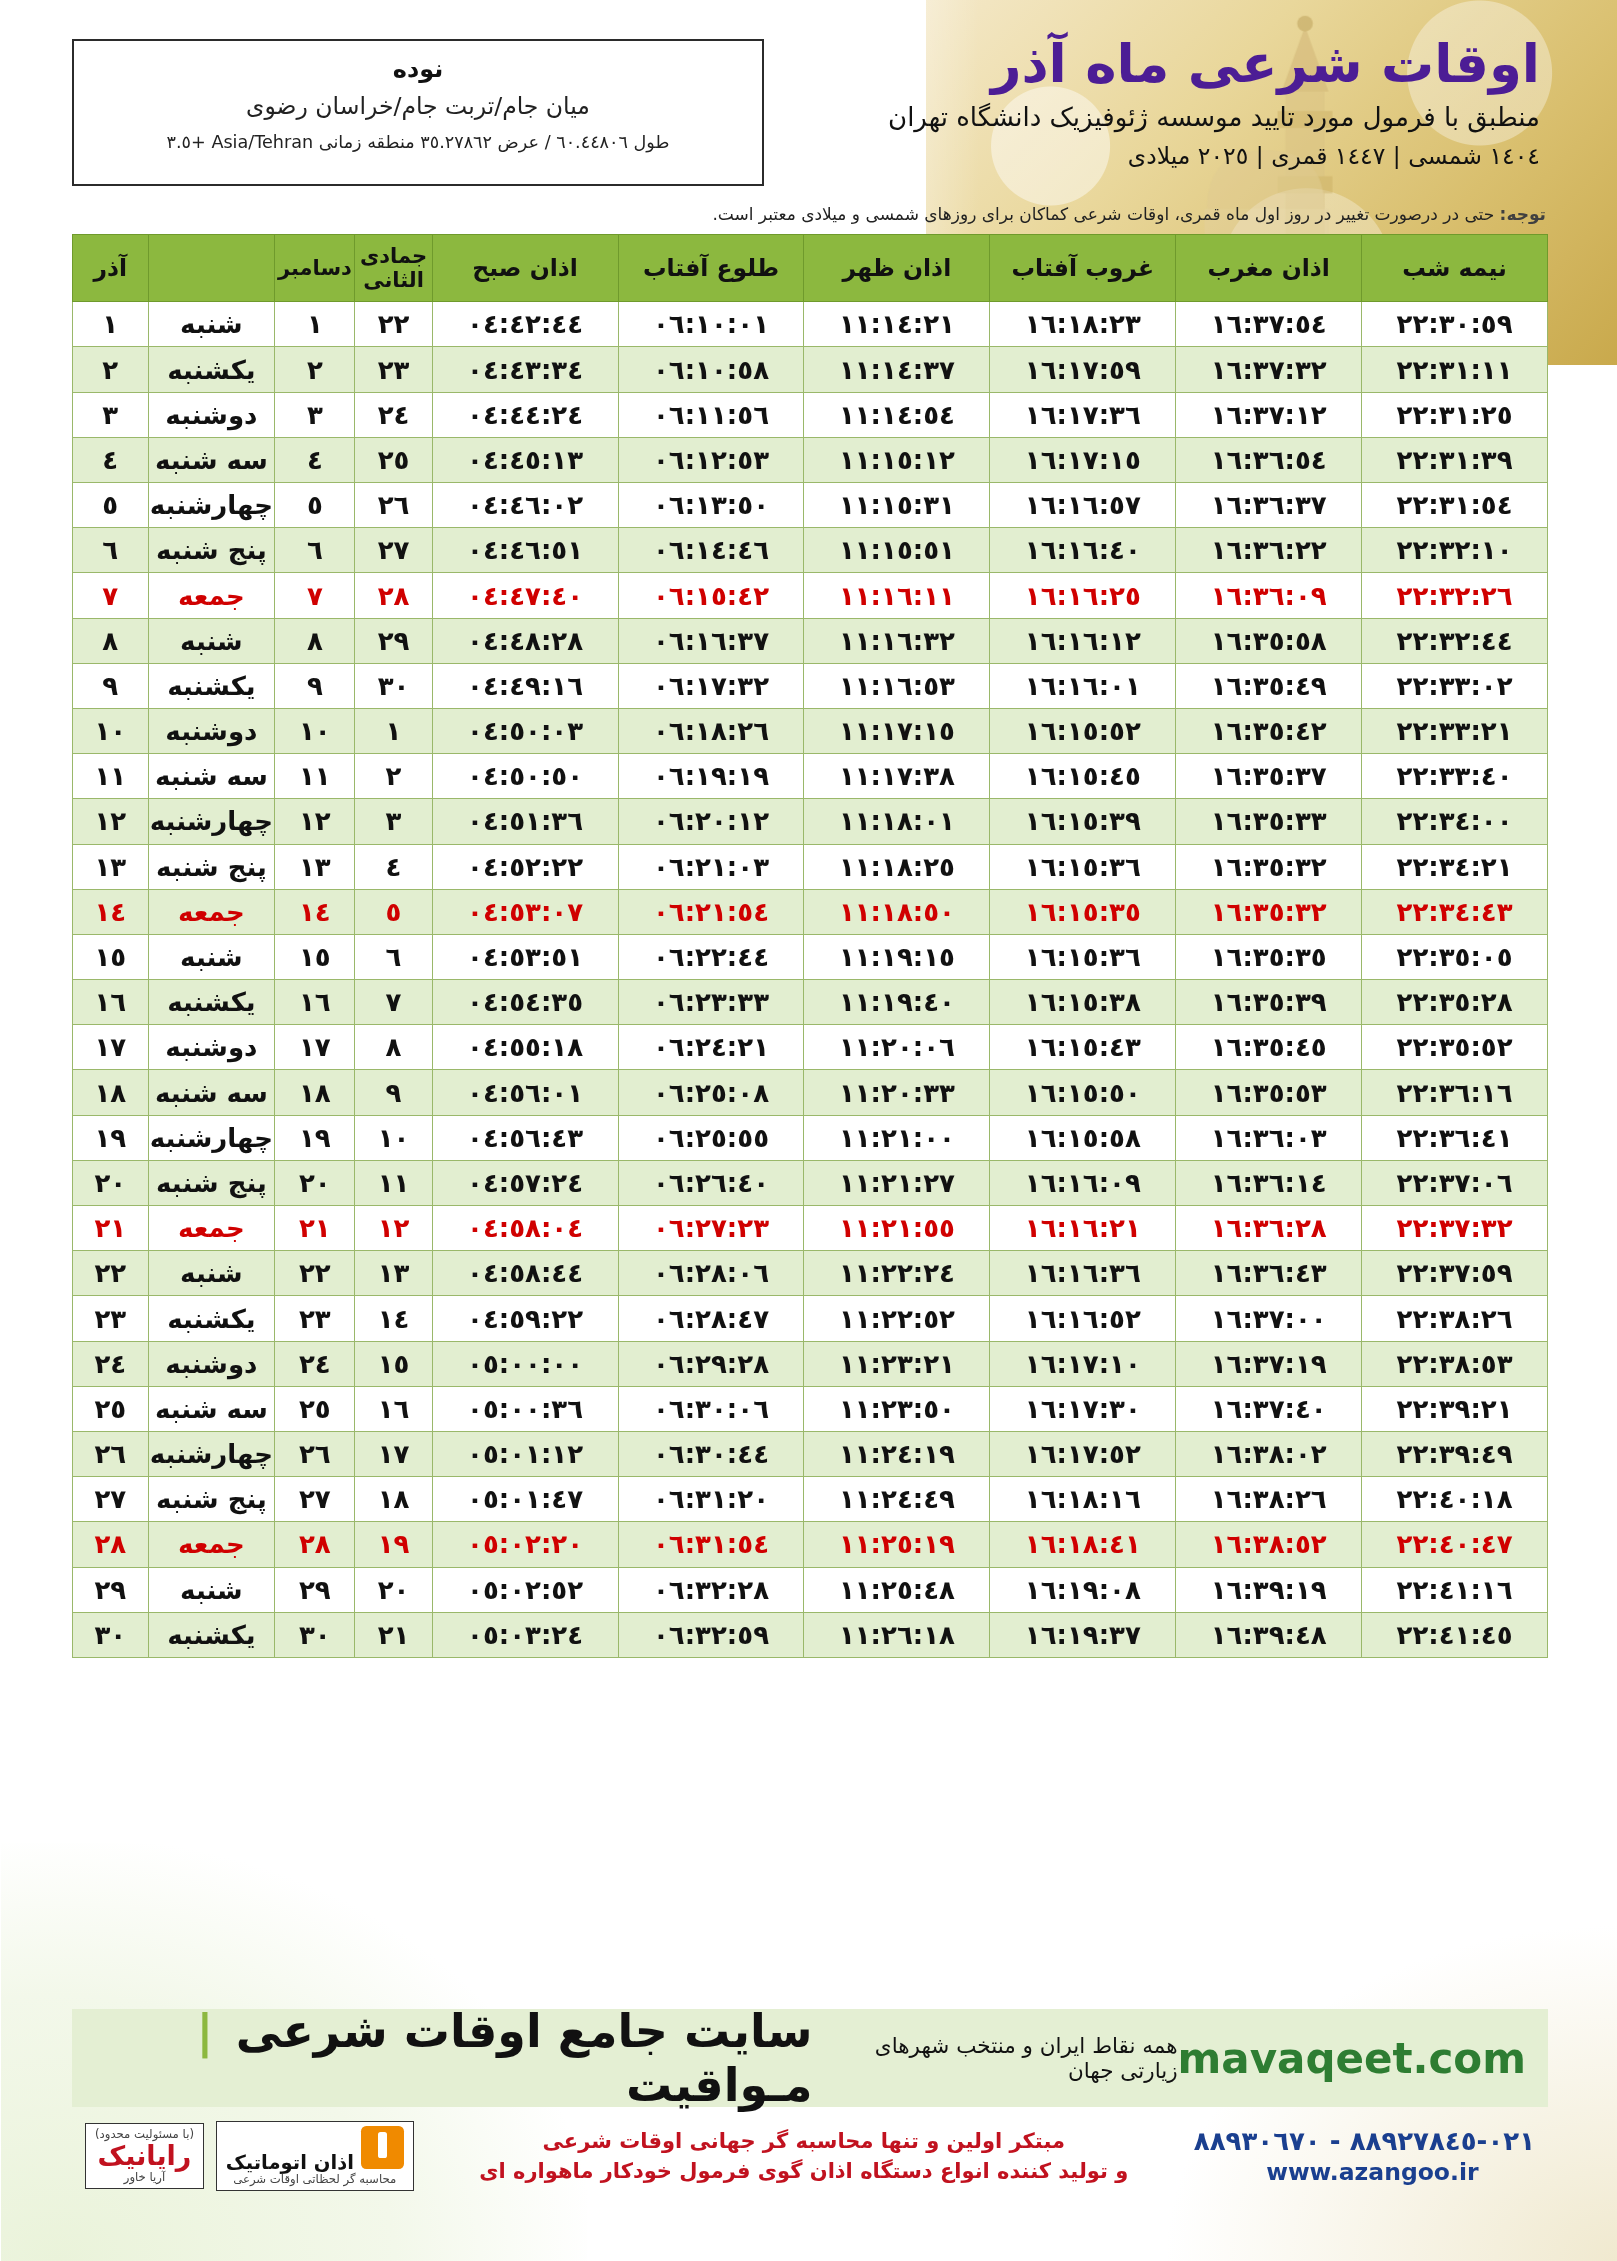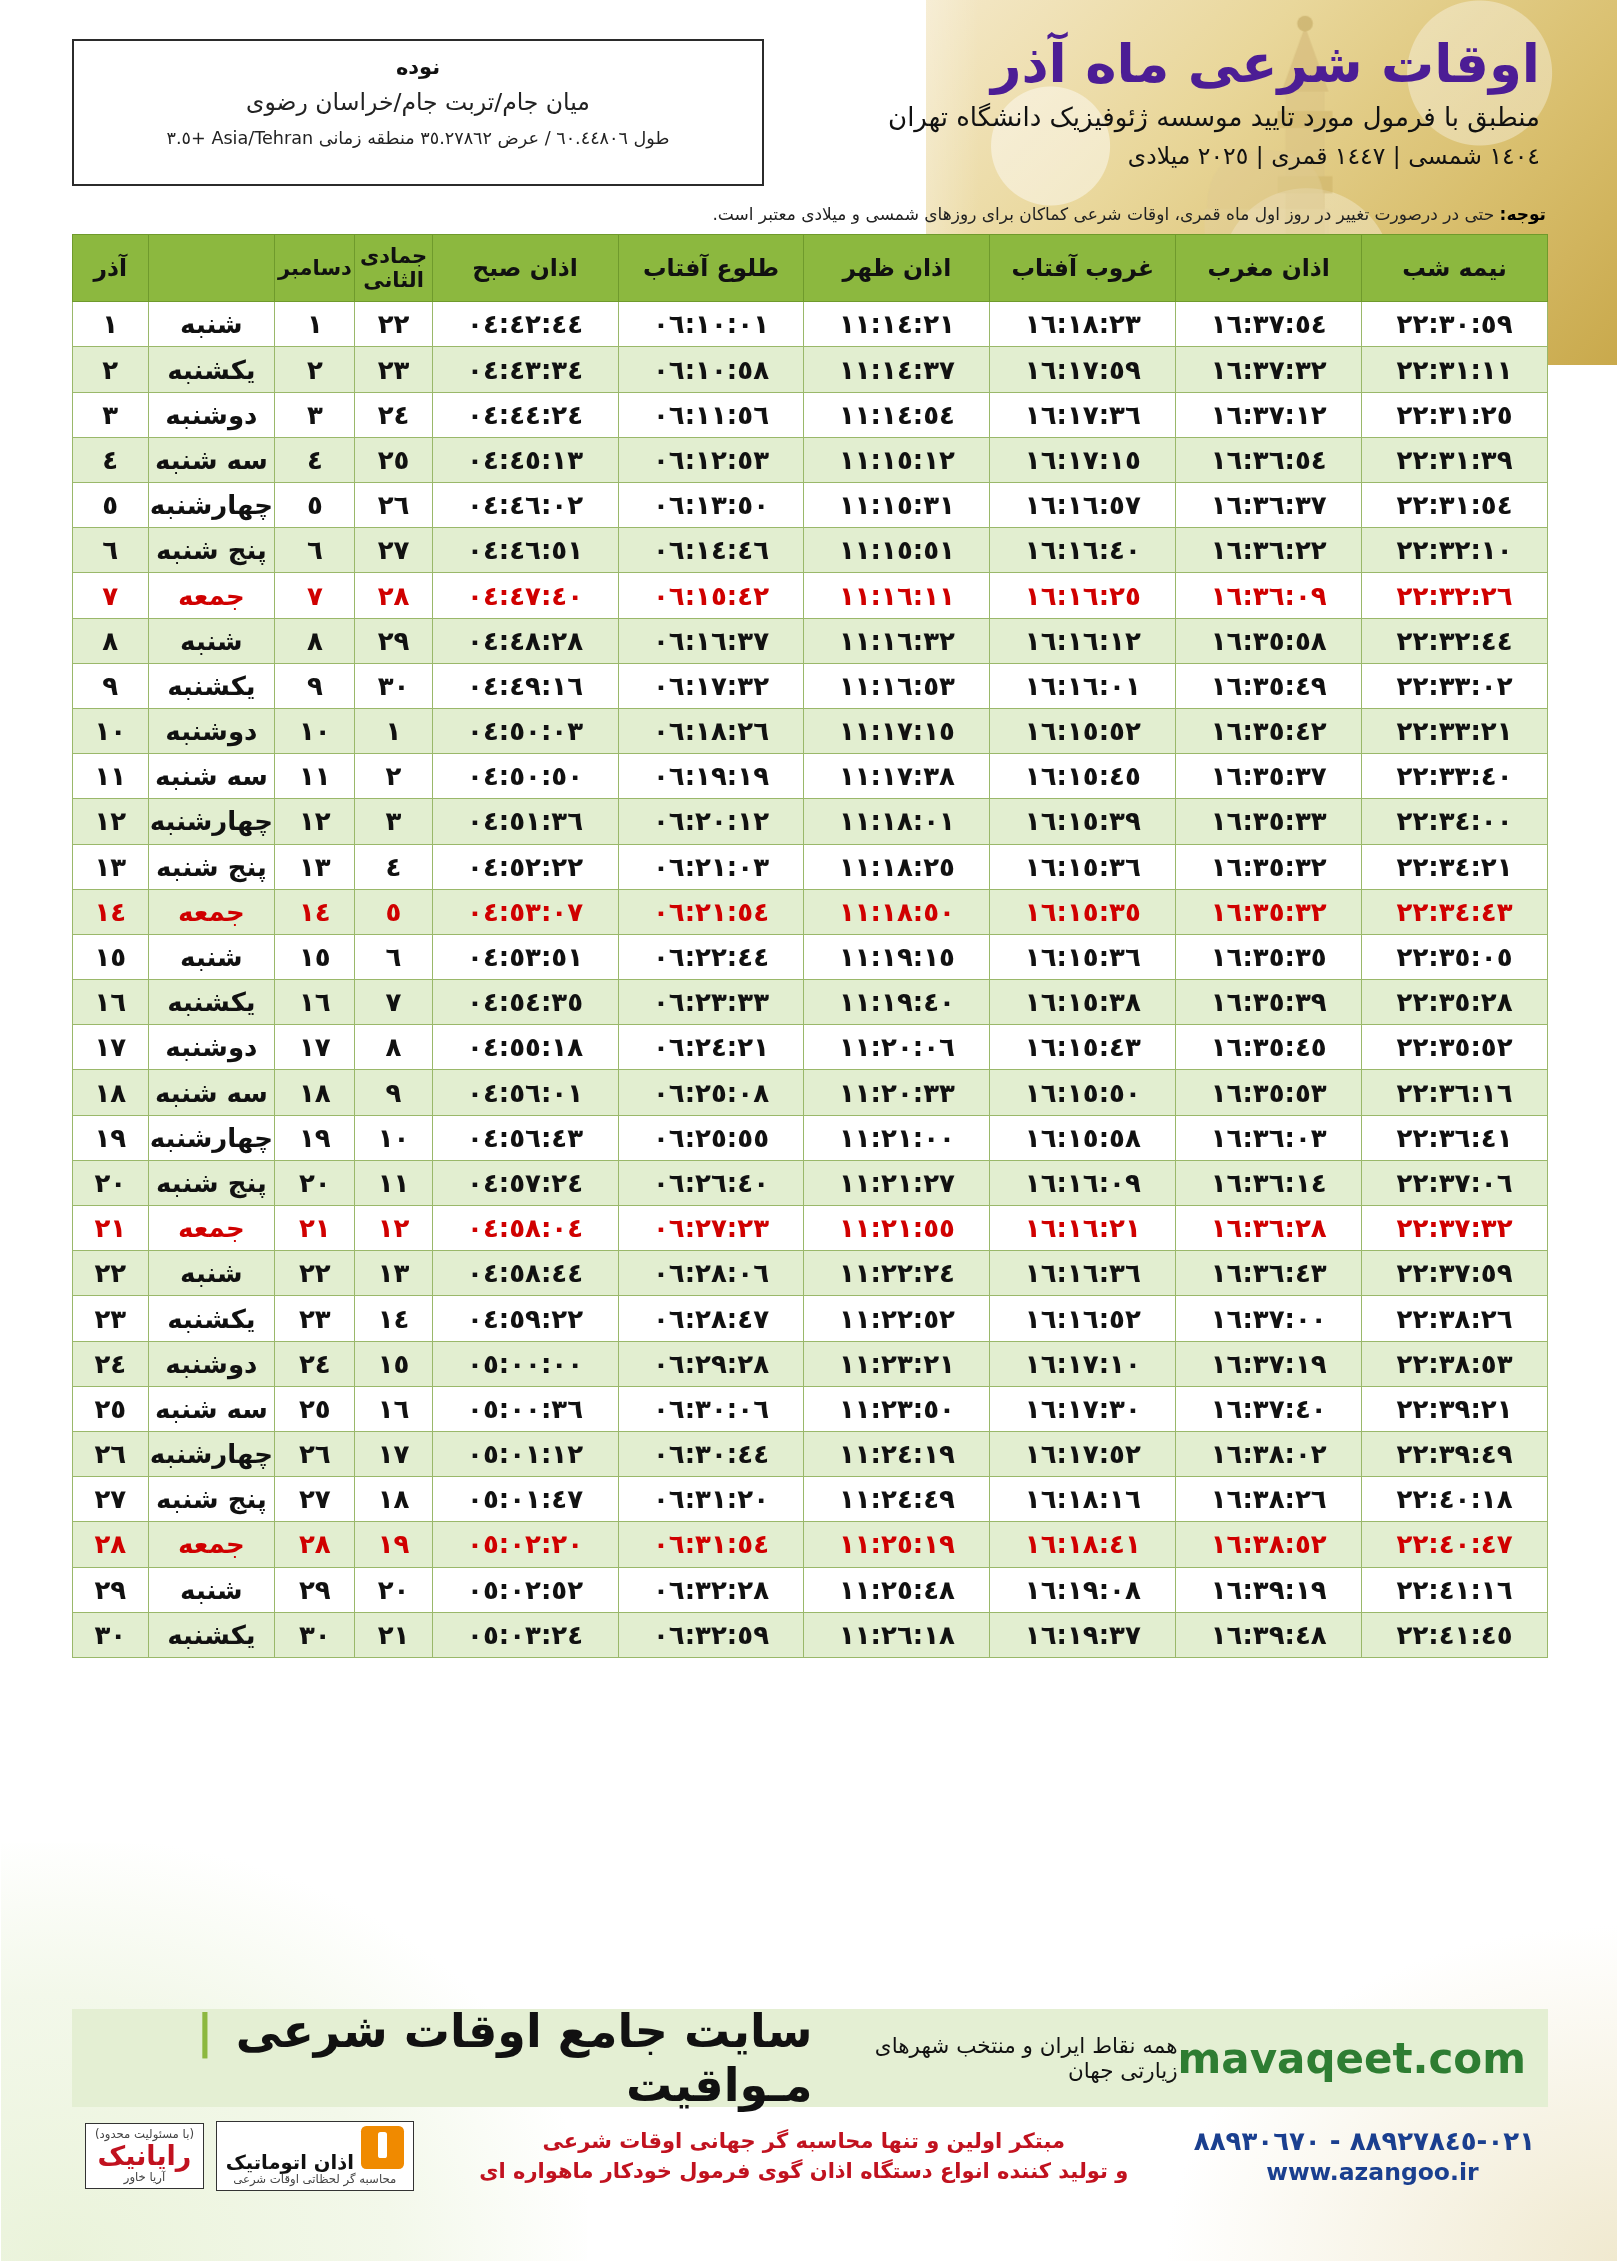--- a/index.html
+++ b/index.html
@@ -44,34 +44,34 @@
     position:absolute;top:13px;right:176px;z-index:1;opacity:.85;
   }
   
   .sheet{position:relative;z-index:5;width:1618px;height:2261px;}
 
   .loc-box{
     position:absolute;top:39px;left:72px;width:692px;height:147px;
     border:2px solid #2b2b2b;background:rgba(255,255,255,.92);
     box-sizing:border-box;text-align:center;
   }
-  .loc-name{font-size:21px;font-weight:bold;color:#111;margin-top:14.4px;letter-spacing:0.7px;}
+  .loc-name{font-size:24px;font-weight:bold;color:#111;margin-top:14.4px;letter-spacing:0.7px;}
   .loc-sub{font-size:23.5px;color:#222;margin-top:9px;}
   .loc-geo{font-size:17.6px;color:#222;margin-top:11.7px;direction:rtl;}
 
   .title-wrap{position:absolute;top:36px;right:78px;width:809px;text-align:right;}
   .title-main{font-size:53px;font-weight:bold;color:#4c1d95;line-height:1.05;}
   .title-sub{font-size:26px;color:#111;margin-top:10.4px;}
   .title-years{font-size:23.5px;color:#111;margin-top:10.4px;}
 
   .note{
     position:absolute;top:204px;left:72px;width:1474px;text-align:right;
     font-size:17px;color:#222;
   }
-  .note b{color:#000000;font-weight:bold;}
+  .note b{color:#404040;font-weight:bold;}
 
   
   table.times{
     position:absolute;top:234px;left:72px;width:1476px;
     border-collapse:collapse;
     font-family:"DejaVu Sans","Liberation Sans",sans-serif;
   }
   table.times th{
     background:#8cb83f;color:#111;font-size:23.5px;font-weight:bold;
     border:1.3px solid #6f9a2c;padding:9px 2.6px;height:46px;

